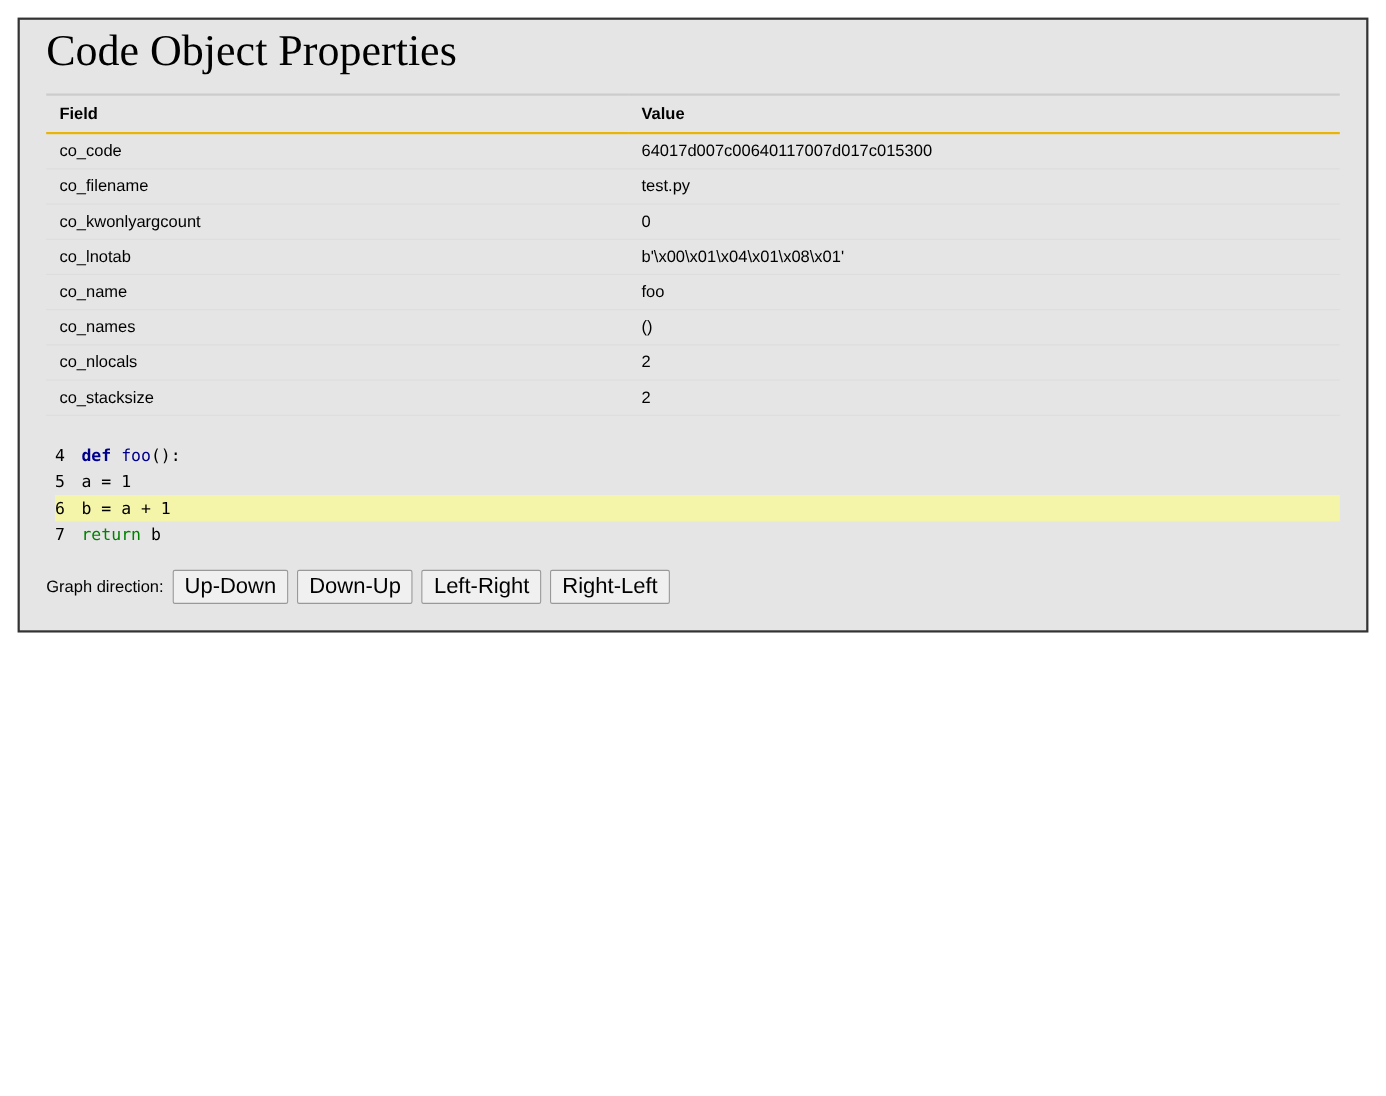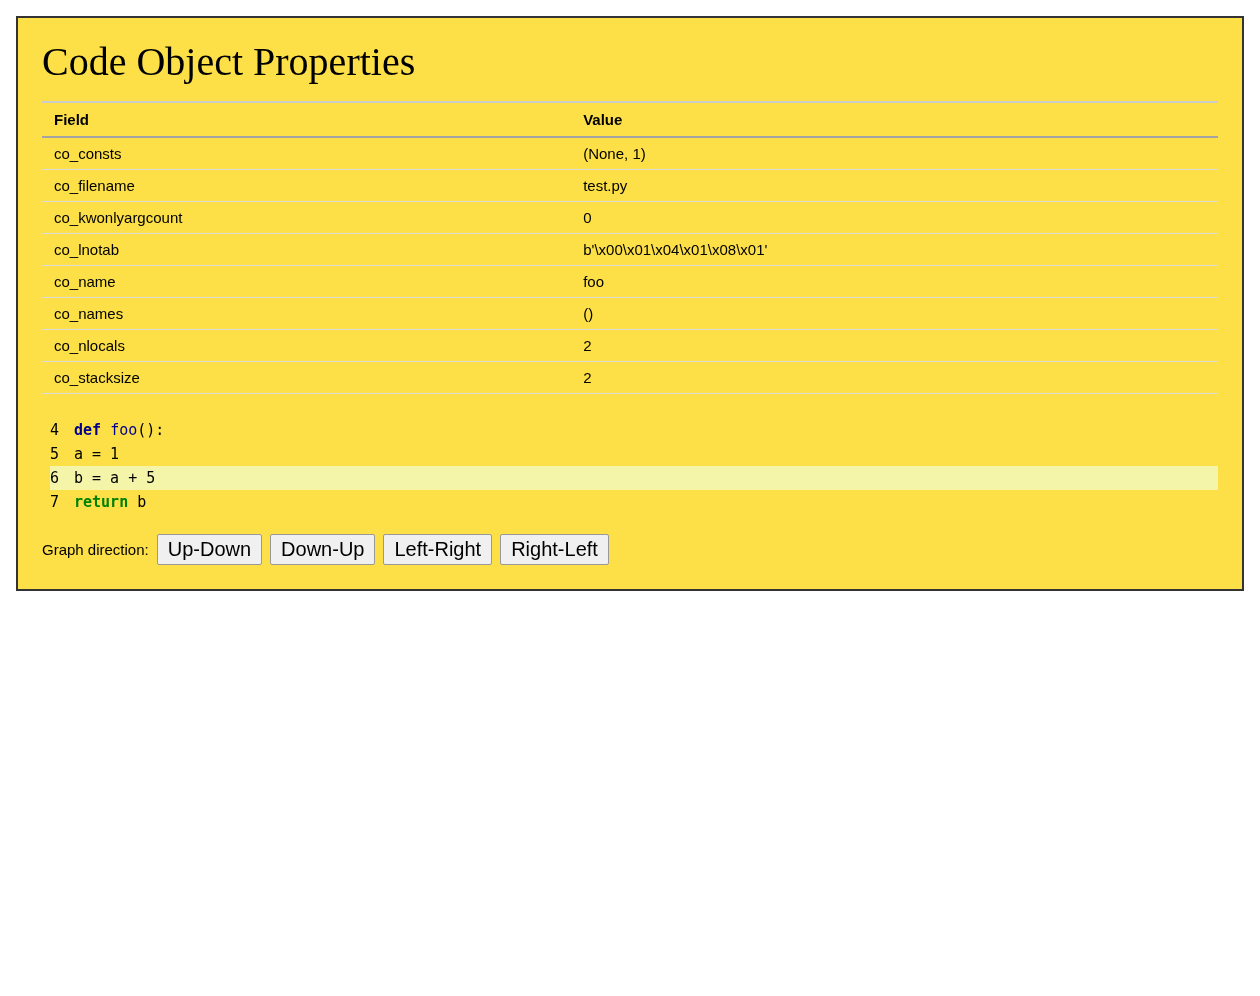--- a/index.html
+++ b/index.html
@@ -13,22 +13,22 @@
       font-size: 16px;
       background: #fff;
       color: #000;
       padding: 16px;
       width: 1260px;
       min-height: 996px;
     }
 
     .page-container {
       border: 2px solid #333;
-      padding: 20px 24px 24px 24px;
-      background: #fde047;
+      padding: 4px 24px 24px 24px;
+      background: #e5e5e5;
     }
 
     h1 {
       font-family: serif;
       font-size: 40px;
       font-weight: normal;
       margin-bottom: 16px;
       color: #000;
     }
 
@@ -36,21 +36,21 @@
       width: 100%;
       border-collapse: collapse;
       margin-bottom: 24px;
     }
 
     thead tr th {
       font-weight: bold;
       text-align: left;
       padding: 8px 12px;
       border-top: 2px solid #ccc;
-      border-bottom: 2px solid #a3a3a3;
+      border-bottom: 2px solid #eab308;
       font-family: sans-serif;
       font-size: 15px;
     }
 
     tbody tr td {
       padding: 7px 12px;
       border-bottom: 1px solid #ddd;
       font-family: sans-serif;
       font-size: 15px;
       vertical-align: top;
@@ -80,21 +80,21 @@
       user-select: none;
     }
 
     .kw-def {
       color: #00008b;
       font-weight: bold;
     }
 
     .kw-return {
       color: #008000;
-      font-weight: bold;
+      font-weight: normal;
     }
 
     .fn-name {
       color: #00008b;
     }
 
     .highlighted-line {
       background-color: #f5f5aa;
       display: flex;
       align-items: baseline;
@@ -127,22 +127,22 @@
 
   <table>
     <thead>
       <tr>
         <th>Field</th>
         <th>Value</th>
       </tr>
     </thead>
     <tbody id="table-body">
         <tr>
-          <td>co_consts</td>
-          <td>(None, 1)</td>
+          <td>co_code</td>
+          <td>64017d007c00640117007d017c015300</td>
         </tr>
         <tr>
           <td>co_filename</td>
           <td>test.py</td>
         </tr>
         <tr>
           <td>co_kwonlyargcount</td>
           <td>0</td>
         </tr>
         <tr>
@@ -172,21 +172,21 @@
     <div class="code-line">
       <span class="line-num">4</span>
       <span><span class="kw-def">def</span> <span class="fn-name">foo</span>():</span>
     </div>
     <div class="code-line">
       <span class="line-num">5</span>
       <span>    a = 1</span>
     </div>
     <div class="highlighted-line">
       <span class="line-num">6</span>
-      <span>    b = a + 5</span>
+      <span>    b = a + 1</span>
     </div>
     <div class="code-line">
       <span class="line-num">7</span>
       <span><span class="kw-return">return</span> b</span>
     </div>
   </div>
 
   <div class="graph-direction">
     <span>Graph direction:</span>
     <button>Up-Down</button>

